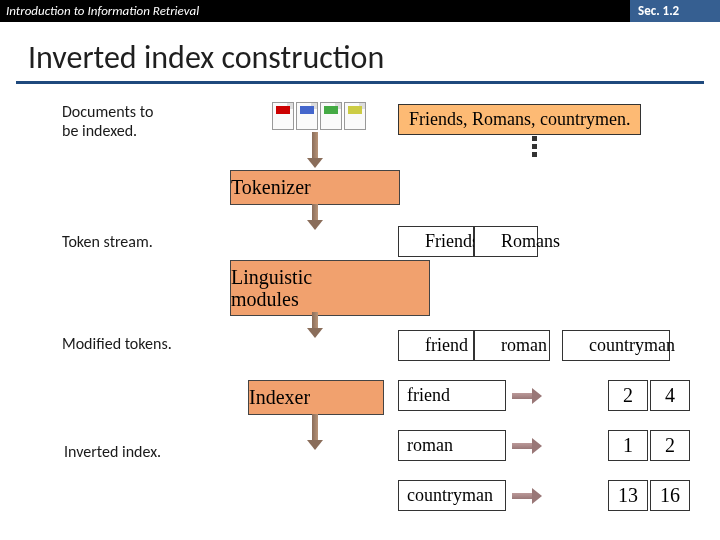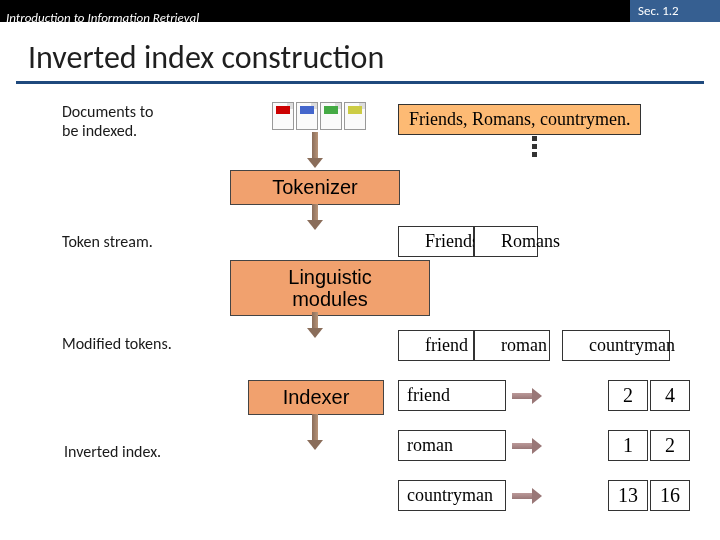--- a/index.html
+++ b/index.html
@@ -1,34 +1,34 @@
 <!DOCTYPE html>
 <html><head>
 <meta charset="utf-8">
 <style>
   * { margin: 0; padding: 0; box-sizing: border-box; }
   body { font-family: Calibri, Arial, sans-serif; background: #fff; width: 720px; height: 540px; position: relative; }
   .header { display: flex; height: 22px; }
-  .header-left { background: #000; color: #fff; flex: 1; font-style: italic; font-size: 13px; padding: 10px 6px; }
-  .header-right { background: #365f91; color: #fff; width: 90px; font-size: 13px; padding: 3px 8px; }
+  .header-left { background: #000; color: #fff; flex: 1; font-style: italic; font-size: 13px; padding: 3px 6px; }
+  .header-right { background: #365f91; color: #fff; width: 90px; font-size: 13px; padding: 3px 8px; font-weight: bold; }
   .title { font-size: 32px; font-weight: 400; color: #1f1f1f; margin: 16px 8px 4px 28px; }
   .title-rule { border: none; border-top: 3px solid #1f497d; margin: 0 16px 0 16px; }
   .content { position: relative; height: 460px; }
   .label { position: absolute; font-size: 16px; color: #1a1a1a; }
   .doc-icons { position: absolute; left: 272px; top: 18px; display: flex; gap: 2px; }
   .doc-icon { width: 22px; height: 28px; border: 1px solid #999; background: #fafafa; position: relative; }
   .doc-icon::before { content: ''; position: absolute; top: 0; right: 0; width: 6px; height: 6px; background: #ddd; }
   .doc-red::after { content: ''; position: absolute; left: 3px; top: 3px; width: 14px; height: 8px; background: #c00; }
   .doc-blue::after { content: ''; position: absolute; left: 3px; top: 3px; width: 14px; height: 8px; background: #46c; }
   .doc-green::after { content: ''; position: absolute; left: 3px; top: 3px; width: 14px; height: 8px; background: #4a4; }
   .doc-yellow::after { content: ''; position: absolute; left: 3px; top: 3px; width: 14px; height: 8px; background: #cc4; }
   .sentence-box { position: absolute; left: 398px; top: 20px; border: 1.5px solid #333; padding: 4px 10px; font-family: 'Times New Roman', serif; font-size: 18px; background: #fdba74; }
   .dots-down { position: absolute; left: 532px; top: 52px; display: flex; flex-direction: column; gap: 3px; }
   .dot { width: 5px; height: 5px; background: #333; }
-  .stage-box { position: absolute; background: #f1a16e; border: 1.5px solid #444; text-align: center; font-family: Liberation Sans, sans-serif; font-size: 20px; padding: 5px 0; }
+  .stage-box { position: absolute; background: #f1a16e; border: 1.5px solid #444; font-family: Liberation Serif, serif; font-size: 20px; padding: 5px 0; }
   .token-row { position: absolute; display: flex; }
   .token-cell { border: 1.5px solid #333; background: #fff; padding: 4px 26px; font-family: 'Times New Roman', serif; font-size: 18px; text-align: center; }
   .arrow-down { position: absolute; width: 0; height: 0; }
   .arrow-down::before { content: ''; position: absolute; left: 2px; top: 0; width: 6px; height: var(--len, 18px); background: linear-gradient(to right, #8a6d5a, #b89478); }
   .arrow-down::after { content: ''; position: absolute; left: -3px; top: var(--len, 18px); border-left: 8px solid transparent; border-right: 8px solid transparent; border-top: 10px solid #8a6d5a; }
   .posting-row { position: absolute; display: flex; align-items: center; }
   .term-cell { border: 1.5px solid #333; background: #fff; padding: 4px 8px; font-family: 'Times New Roman', serif; font-size: 18px; width: 108px; }
   .arrow-right { width: 30px; height: 12px; position: relative; margin: 0 6px; }
   .arrow-right::before { content: ''; position: absolute; left: 0; top: 3px; width: 22px; height: 6px; background: linear-gradient(#b99, #977); }
   .arrow-right::after { content: ''; position: absolute; left: 20px; top: -2px; border-top: 8px solid transparent; border-bottom: 8px solid transparent; border-left: 10px solid #977; }

